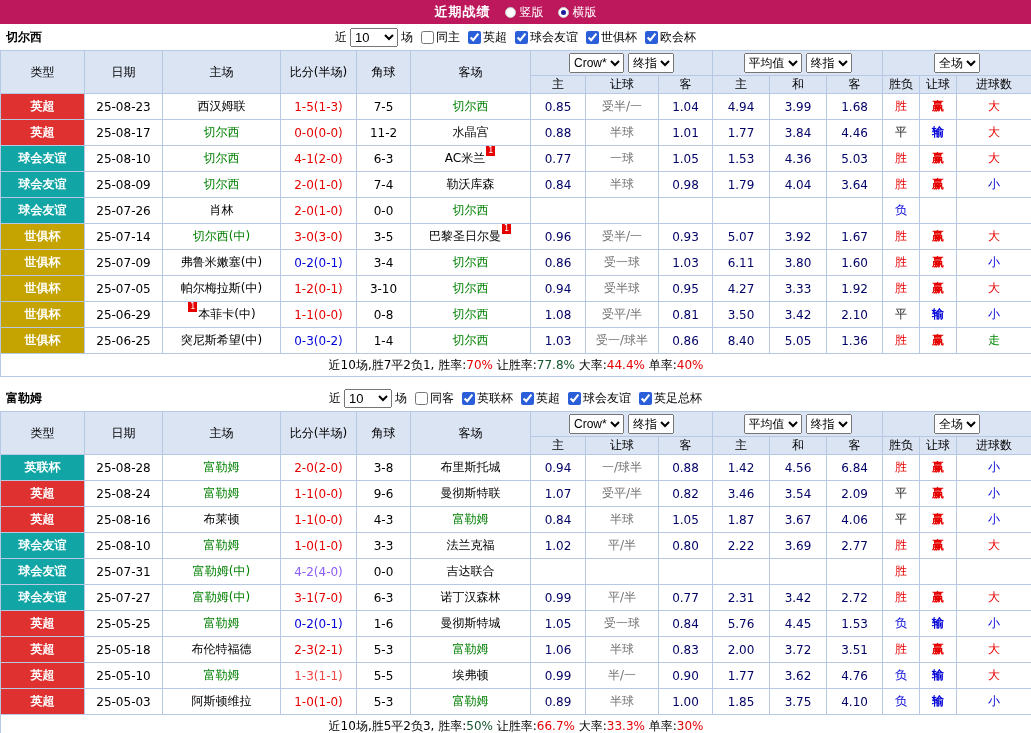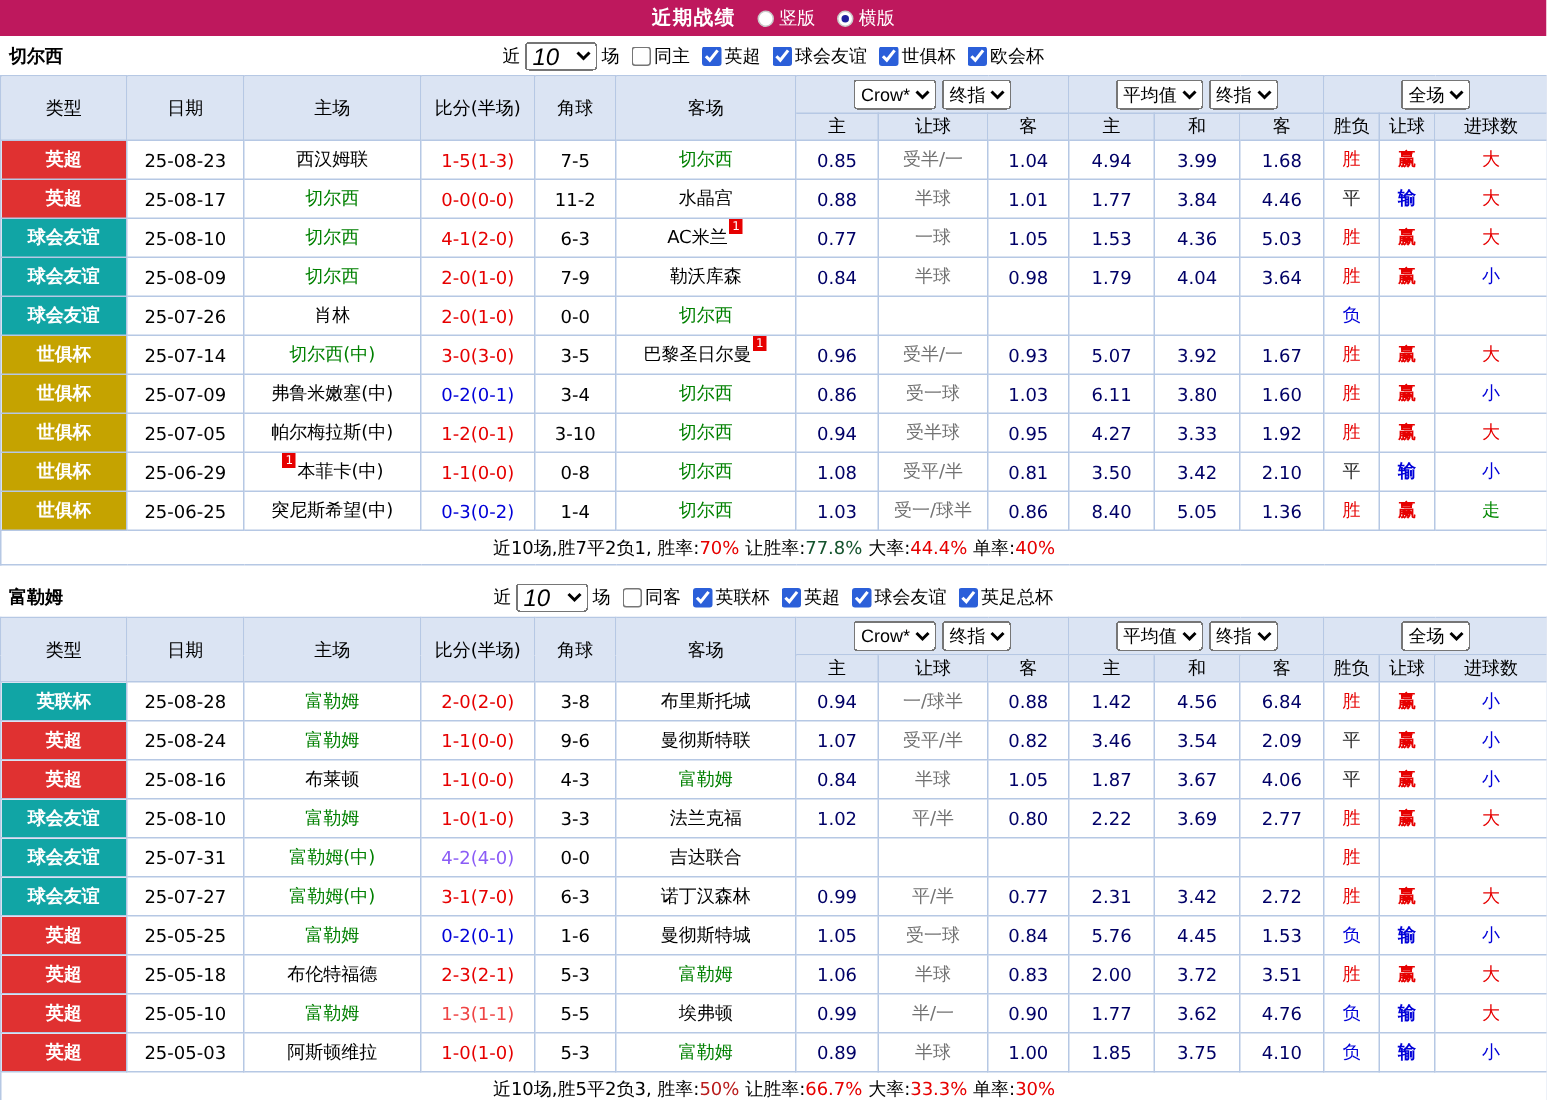--- a/index.html
+++ b/index.html
@@ -24,21 +24,21 @@
     content:""; position:absolute; left:2px; top:2px; width:5px; height:5px;
     border-radius:50%; background:#1f1f9e;
   }
 
   .filter-row { height:26px; position:relative; display:flex; align-items:center; background:#fff; }
   .team-name { font-weight:bold; padding-left:6px; font-size:12px; position:relative; z-index:1; }
   .filter-center {
     position:absolute; left:0; right:0; top:0; bottom:0;
     display:flex; align-items:center; justify-content:center; gap:3px; font-size:12px;
   }
-  .filter-center select { font-size:16px; height:19px; width:48px;font-style:italic; }
+  .filter-center select { font-size:13px; height:19px; width:48px; }
   .cb { display:inline-flex; align-items:center; cursor:pointer; }
   .cb input { width:13px; height:13px; margin:0 2px 0 5px; accent-color:#2b5fd9; }
 
   table { border-collapse:collapse; table-layout:fixed; width:1031px; }
   th, td {
     border:1px solid #b6c8e4; text-align:center; white-space:nowrap;
     overflow:hidden; font-size:12px; padding:0;
   }
   thead th { background:#dbe4f3; font-weight:normal; }
   thead tr:first-child th { height:25px; }
@@ -194,21 +194,21 @@
           <td class="odds">5.03</td>
           <td class="result" style="color: rgb(230, 0, 0);">胜</td>
           <td class="result bold" style="color: rgb(230, 0, 0);">赢</td>
           <td class="result" style="color: rgb(230, 0, 0);">大</td>
         </tr>
         <tr>
           <td class="league" style="background:#11a5a5">球会友谊</td>
           <td>25-08-09</td>
           <td class="team"><span style="color: rgb(0, 128, 0);">切尔西</span></td>
           <td style="color:#e60000">2-0(1-0)</td>
-          <td>7-9</td>
+          <td>7-4</td>
           <td class="team"><span>勒沃库森</span></td>
           <td class="odds">0.84</td>
           <td class="handicap">半球</td>
           <td class="odds">0.98</td>
           <td class="odds">1.79</td>
           <td class="odds">4.04</td>
           <td class="odds">3.64</td>
           <td class="result" style="color: rgb(230, 0, 0);">胜</td>
           <td class="result bold" style="color: rgb(230, 0, 0);">赢</td>
           <td class="result" style="color: rgb(0, 0, 216);">小</td>
@@ -560,17 +560,17 @@
           <td class="odds">1.85</td>
           <td class="odds">3.75</td>
           <td class="odds">4.10</td>
           <td class="result" style="color: rgb(0, 0, 216);">负</td>
           <td class="result bold" style="color: rgb(0, 0, 216);">输</td>
           <td class="result" style="color: rgb(0, 0, 216);">小</td>
         </tr>
       </tbody>
       <tbody>
         <tr>
-          <td colspan="15" class="summary"><span style="color:#000">近10场,胜5平2负3, 胜率:</span><span style="color:#b91c1c">50%</span><span style="color:#000"> 让胜率:</span><span style="color:#e60000">66.7%</span><span style="color:#000"> 大率:</span><span style="color:#e60000">33.3%</span><span style="color:#000"> 单率:</span><span style="color:#e60000">30%</span></td>
+          <td colspan="15" class="summary"><span style="color:#000">近10场,胜5平2负3, 胜率:</span><span style="color:#14532d">50%</span><span style="color:#000"> 让胜率:</span><span style="color:#e60000">66.7%</span><span style="color:#000"> 大率:</span><span style="color:#e60000">33.3%</span><span style="color:#000"> 单率:</span><span style="color:#e60000">30%</span></td>
         </tr>
       </tbody>
     </table>
   </div>
 
 </body></html>

